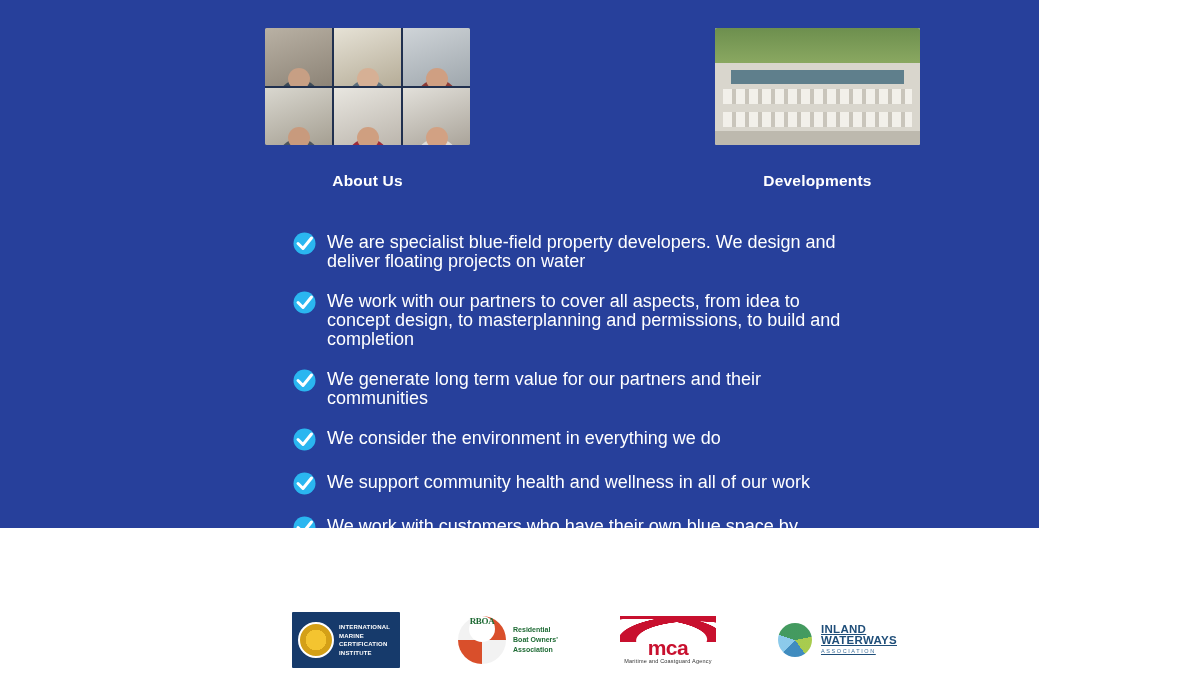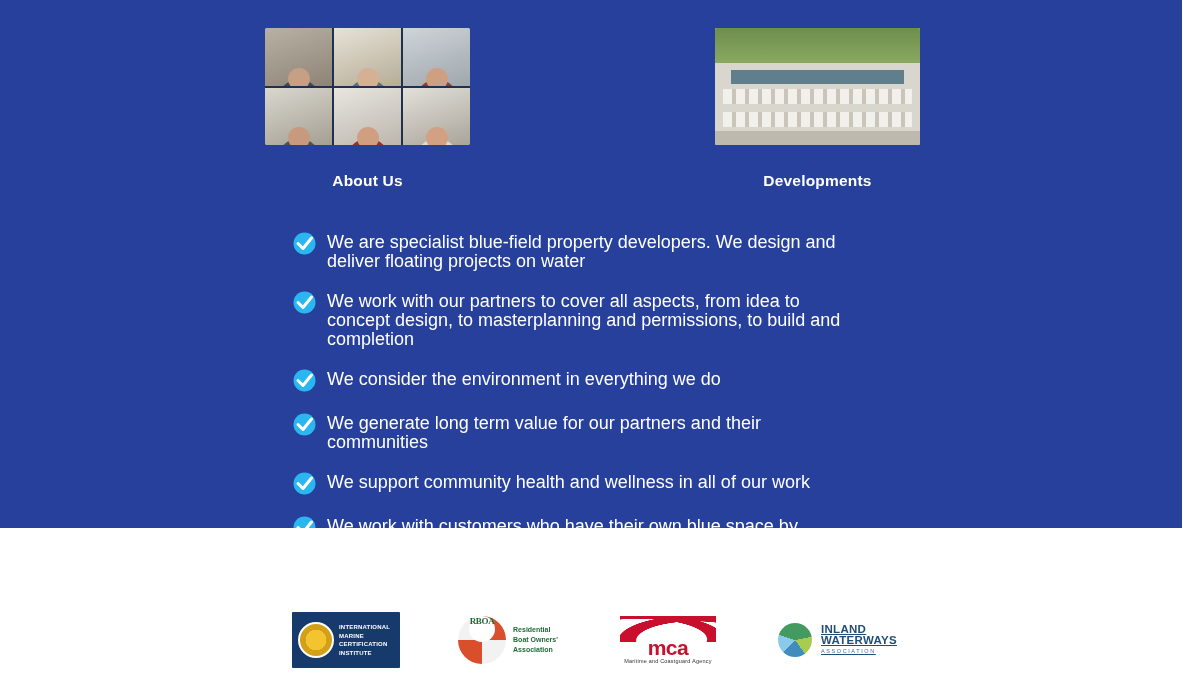--- a/index.html
+++ b/index.html
@@ -15,21 +15,21 @@
   .page {
     position: relative;
     width: 1185px;
     height: 682px;
     background: #ffffff;
   }
   
   .hero {
     position: absolute;
     left: 0; top: 0;
-    width: 1182px;
+    width: 1039px;
     height: 528px;
     background: #27409b;
   }
   .cards {
     position: absolute;
     left: 265px;
     top: 28px;
     width: 655px;
     display: flex;
     justify-content: space-between;
@@ -411,31 +411,31 @@
         <span class="bullet-text">We work with our partners to cover all aspects, from idea to concept design, to masterplanning and permissions, to build and completion</span>
       </div>
 
       <div class="bullet-row">
         <span class="check">
           <svg width="25" height="25" viewBox="0 0 25 25">
               <circle cx="12.5" cy="12.5" r="11" fill="#2ab6f0"></circle>
               <path d="M6 12.5 L11 17.5 L19.5 7" stroke="#ffffff" stroke-width="3" fill="none" stroke-linecap="round" stroke-linejoin="round"></path>
             </svg>
         </span>
-        <span class="bullet-text">We consider the environment in everything we do</span>
+        <span class="bullet-text">We generate long term value for our partners and their communities</span>
       </div>
 
       <div class="bullet-row">
         <span class="check">
           <svg width="25" height="25" viewBox="0 0 25 25">
               <circle cx="12.5" cy="12.5" r="11" fill="#2ab6f0"></circle>
               <path d="M6 12.5 L11 17.5 L19.5 7" stroke="#ffffff" stroke-width="3" fill="none" stroke-linecap="round" stroke-linejoin="round"></path>
             </svg>
         </span>
-        <span class="bullet-text">We generate long term value for our partners and their communities</span>
+        <span class="bullet-text">We consider the environment in everything we do</span>
       </div>
 
       <div class="bullet-row">
         <span class="check">
           <svg width="25" height="25" viewBox="0 0 25 25">
               <circle cx="12.5" cy="12.5" r="11" fill="#2ab6f0"></circle>
               <path d="M6 12.5 L11 17.5 L19.5 7" stroke="#ffffff" stroke-width="3" fill="none" stroke-linecap="round" stroke-linejoin="round"></path>
             </svg>
         </span>
         <span class="bullet-text">We support community health and wellness in all of our work</span>

